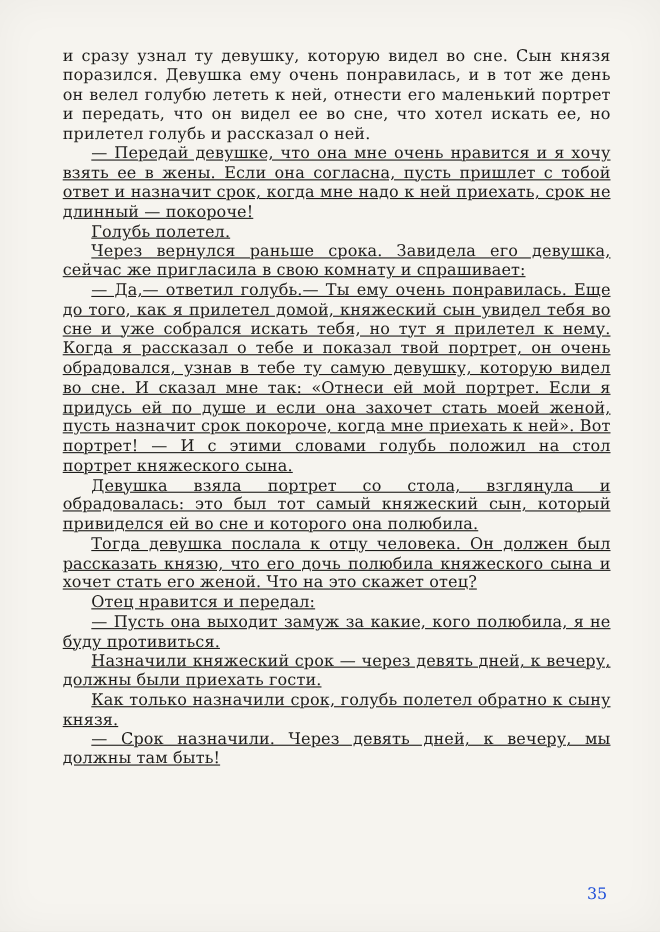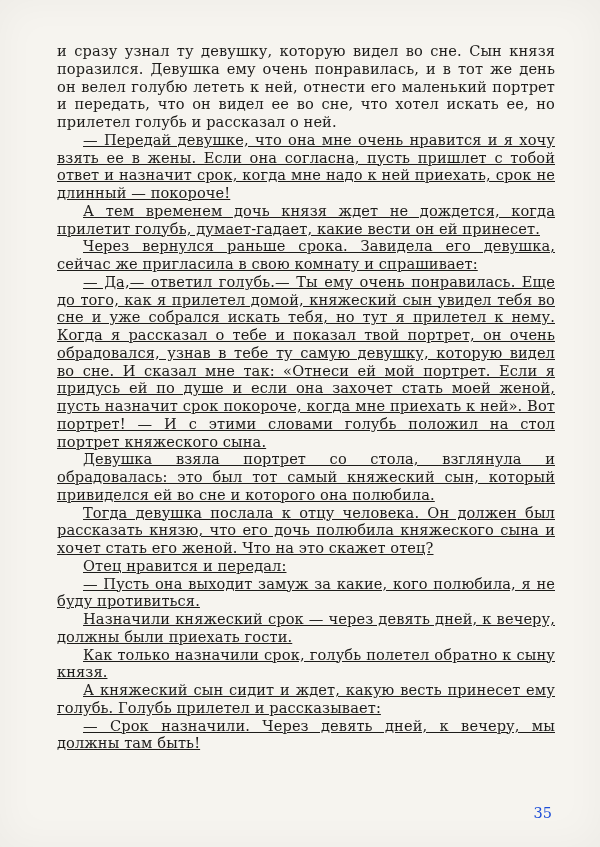--- a/index.html
+++ b/index.html
@@ -46,26 +46,25 @@
     font-size: 14.5px;
   }
 </style>
 </head>
 <body>
 
 <div class="book-page">
   <div class="text-block">
       <p>и сразу узнал ту девушку, которую видел во сне. Сын князя поразился. Девушка ему очень понравилась, и в тот же день он велел голубю лететь к ней, отнести его маленький портрет и передать, что он видел ее во сне, что хотел искать ее, но прилетел голубь и рассказал о ней.</p>
       <p class="indent">— Передай девушке, что она мне очень нравится и я хочу взять ее в жены. Если она согласна, пусть пришлет с тобой ответ и назначит срок, когда мне надо к ней приехать, срок не длинный — покороче!</p>
-      <p class="indent">А тем временем дочь князя ждет не дождется, когда прилетит голубь, думает-гадает, какие вести он ей принесет.</p>
+      <p class="indent">Голубь полетел.</p>
       <p class="indent">Через вернулся раньше срока. Завидела его девушка, сейчас же пригласила в свою комнату и спрашивает:</p>
       <p class="indent">— Да,— ответил голубь.— Ты ему очень понравилась. Еще до того, как я прилетел домой, княжеский сын увидел тебя во сне и уже собрался искать тебя, но тут я прилетел к нему. Когда я рассказал о тебе и показал твой портрет, он очень обрадовался, узнав в тебе ту самую девушку, которую видел во сне. И сказал мне так: «Отнеси ей мой портрет. Если я придусь ей по душе и если она захочет стать моей женой, пусть назначит срок покороче, когда мне приехать к ней». Вот портрет! — И с этими словами голубь положил на стол портрет княжеского сына.</p>
       <p class="indent">Девушка взяла портрет со стола, взглянула и обрадовалась: это был тот самый княжеский сын, который привиделся ей во сне и которого она полюбила.</p>
       <p class="indent">Тогда девушка послала к отцу человека. Он должен был рассказать князю, что его дочь полюбила княжеского сына и хочет стать его женой. Что на это скажет отец?</p>
       <p class="indent">Отец нравится и передал:</p>
       <p class="indent">— Пусть она выходит замуж за какие, кого полюбила, я не буду противиться.</p>
       <p class="indent">Назначили княжеский срок — через девять дней, к вечеру, должны были приехать гости.</p>
       <p class="indent">Как только назначили срок, голубь полетел обратно к сыну князя.</p>
-      <p class="indent">А княжеский сын сидит и ждет, какую весть принесет ему голубь. Голубь прилетел и рассказывает:</p>
       <p class="indent">— Срок назначили. Через девять дней, к вечеру, мы должны там быть!</p>
     </div>
   <div class="page-number">35</div>
 </div>
 
 </body></html>

